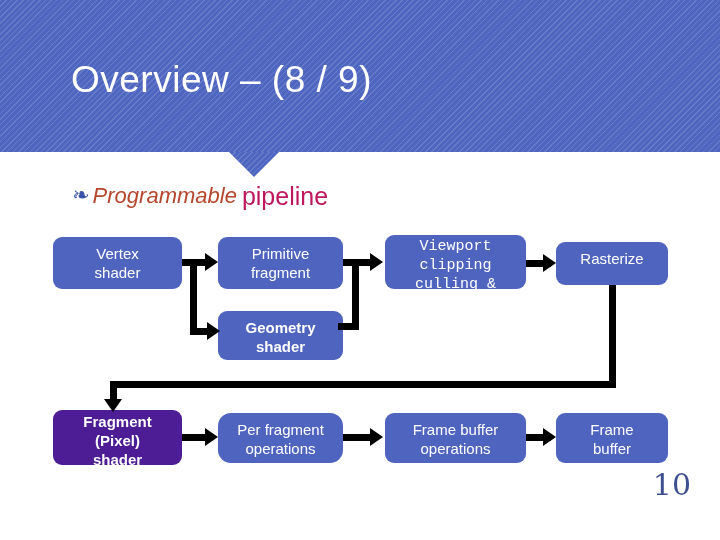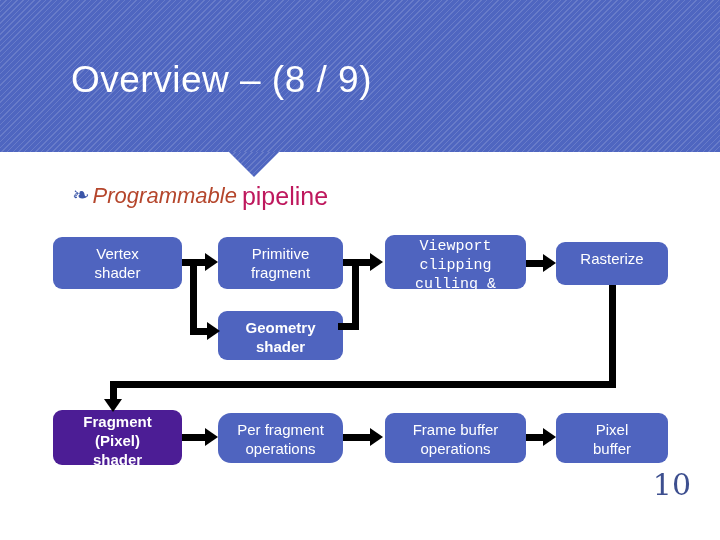--- a/index.html
+++ b/index.html
@@ -142,21 +142,21 @@
     <span>Per fragment</span>
     <span style="display:block;">operations</span>
   </div>
 
   <div class="box blue center2" style="left:385px;top:413px;width:141px;height:50px;">
     <span>Frame buffer</span>
     <span style="display:block;">operations</span>
   </div>
 
   <div class="box blue center2" style="left:556px;top:413px;width:112px;height:50px;">
-    <span>Pixel</span>
+    <span>Frame</span>
     <span style="display:block;">buffer</span>
   </div>
 
   <div class="bar" style="left:182px;top:259px;width:26px;height:7px;"></div>
   <div class="ah right" style="left:205px;top:253px;"></div>
   <div class="bar" style="left:190px;top:259px;width:7px;height:76px;"></div>
 
   <div class="bar" style="left:190px;top:328px;width:20px;height:7px;"></div>
   <div class="ah right" style="left:207px;top:322px;"></div>
 

